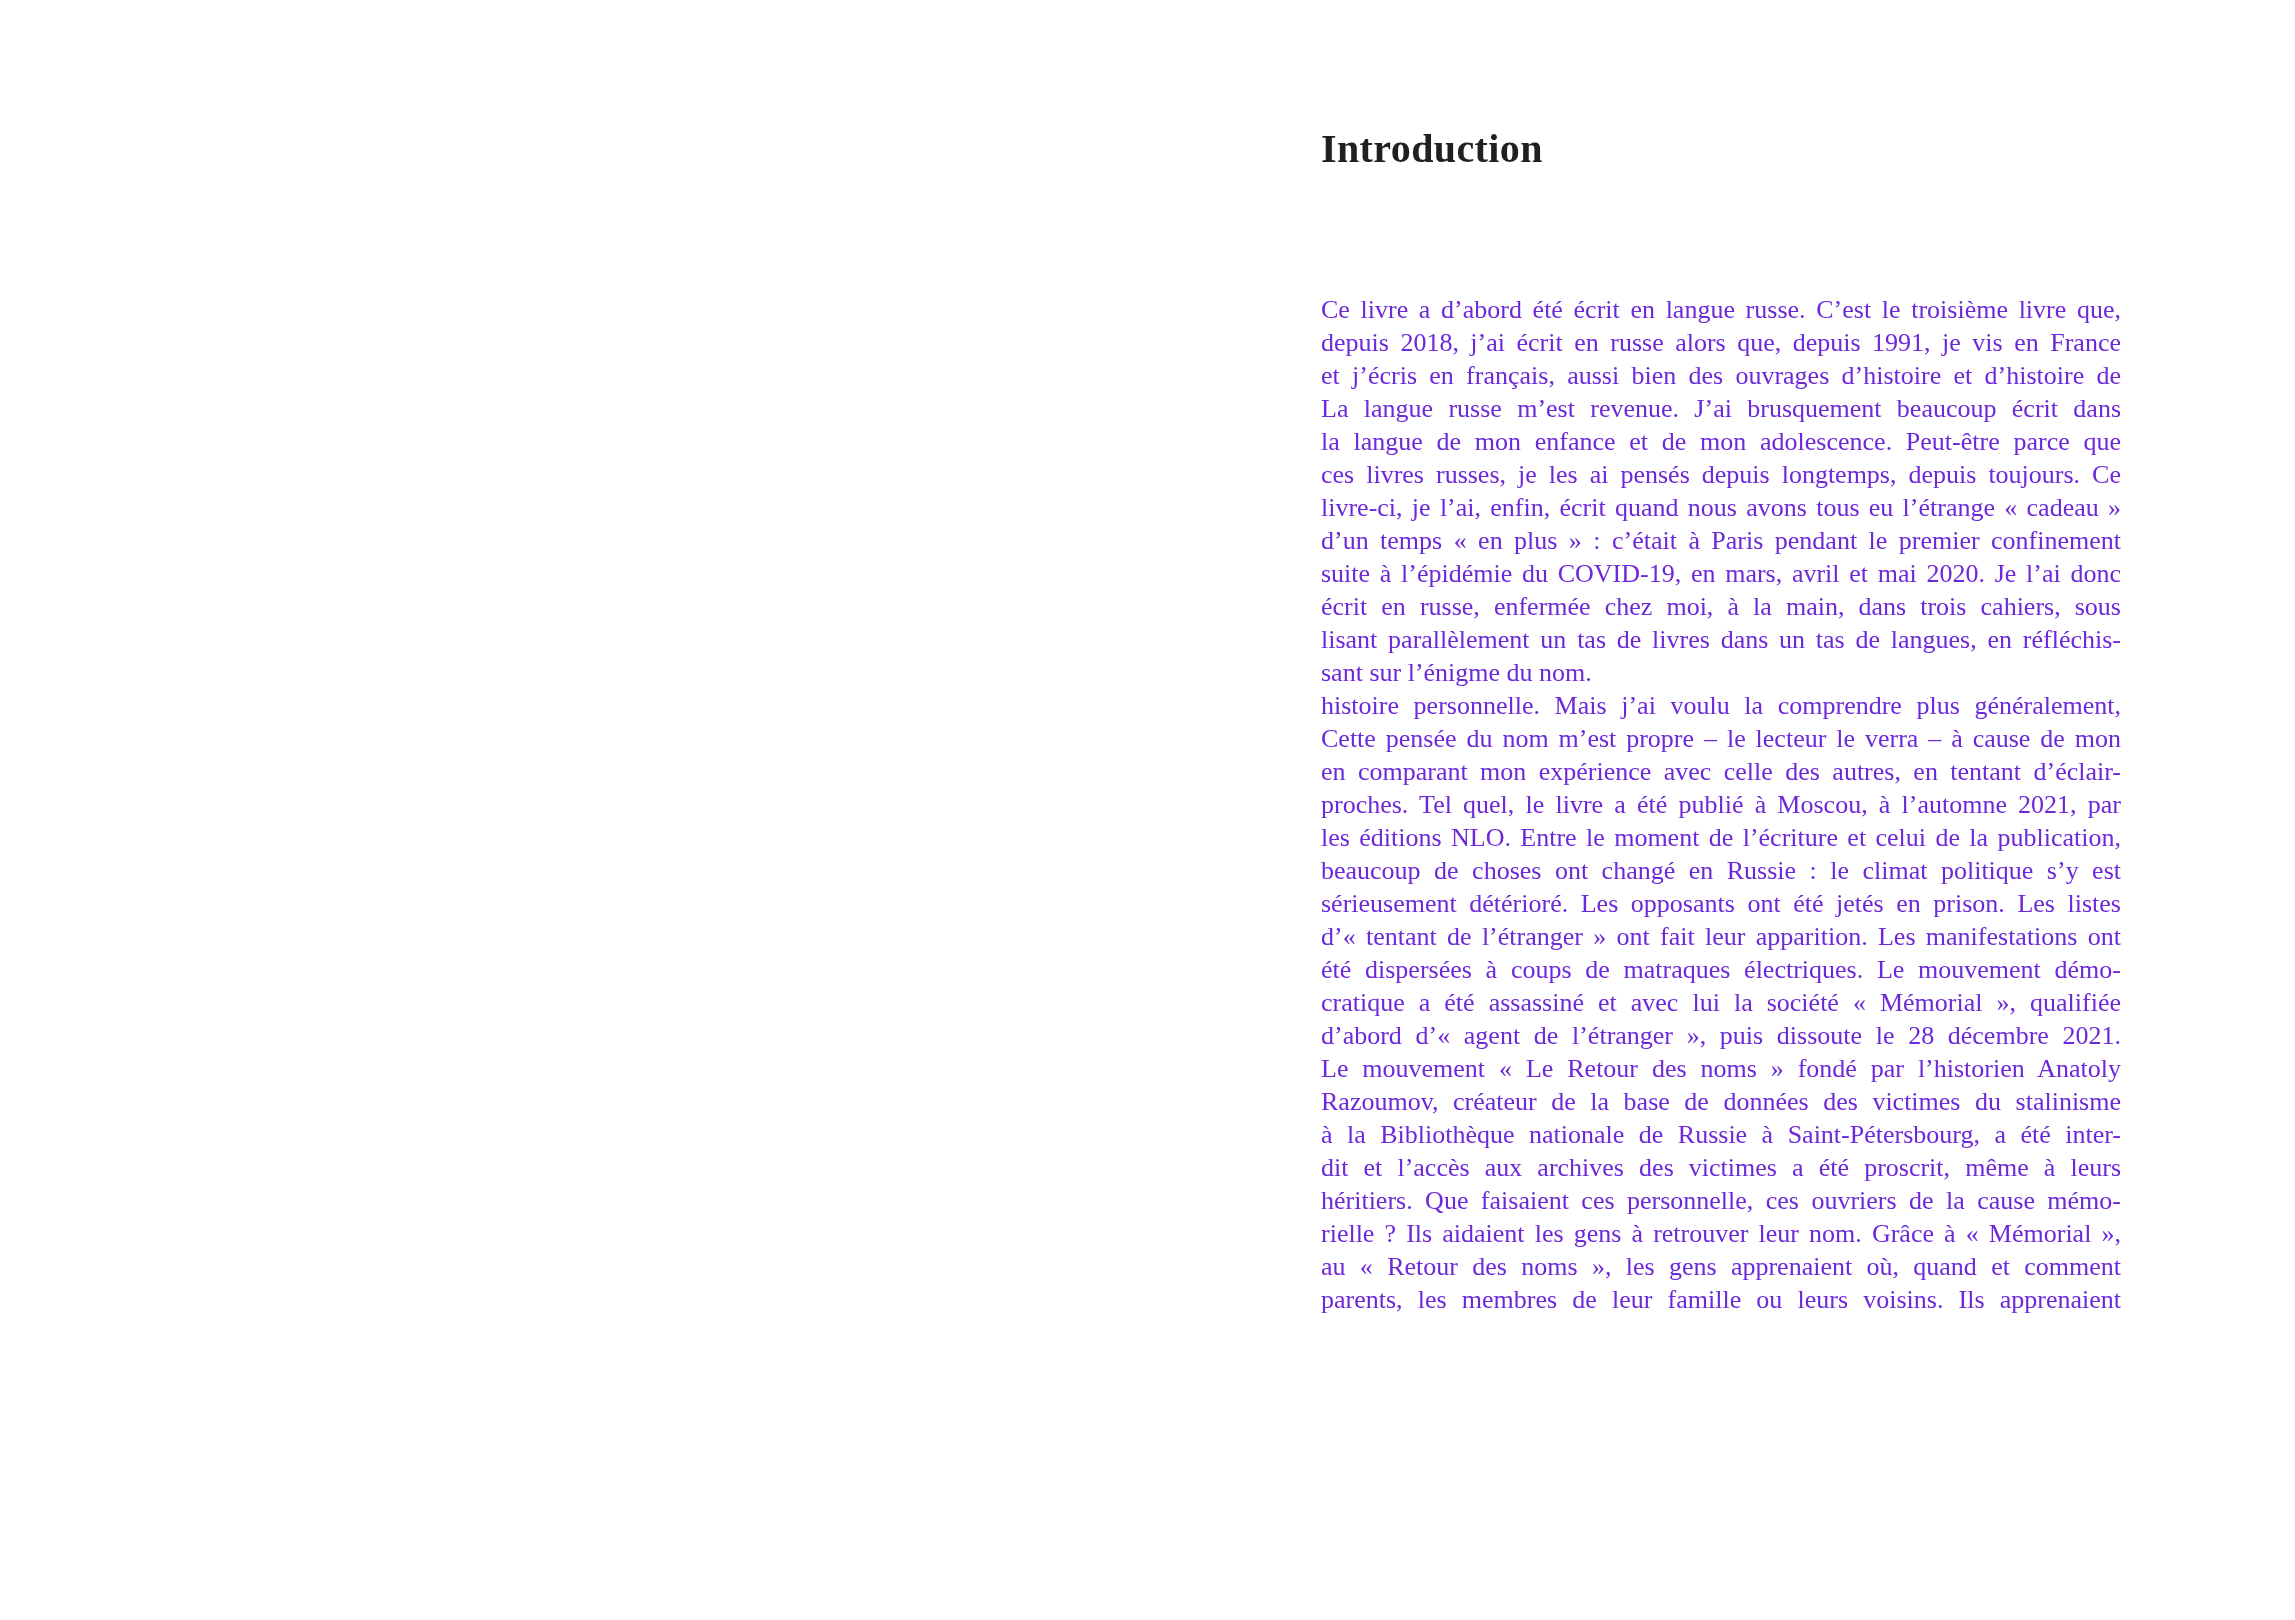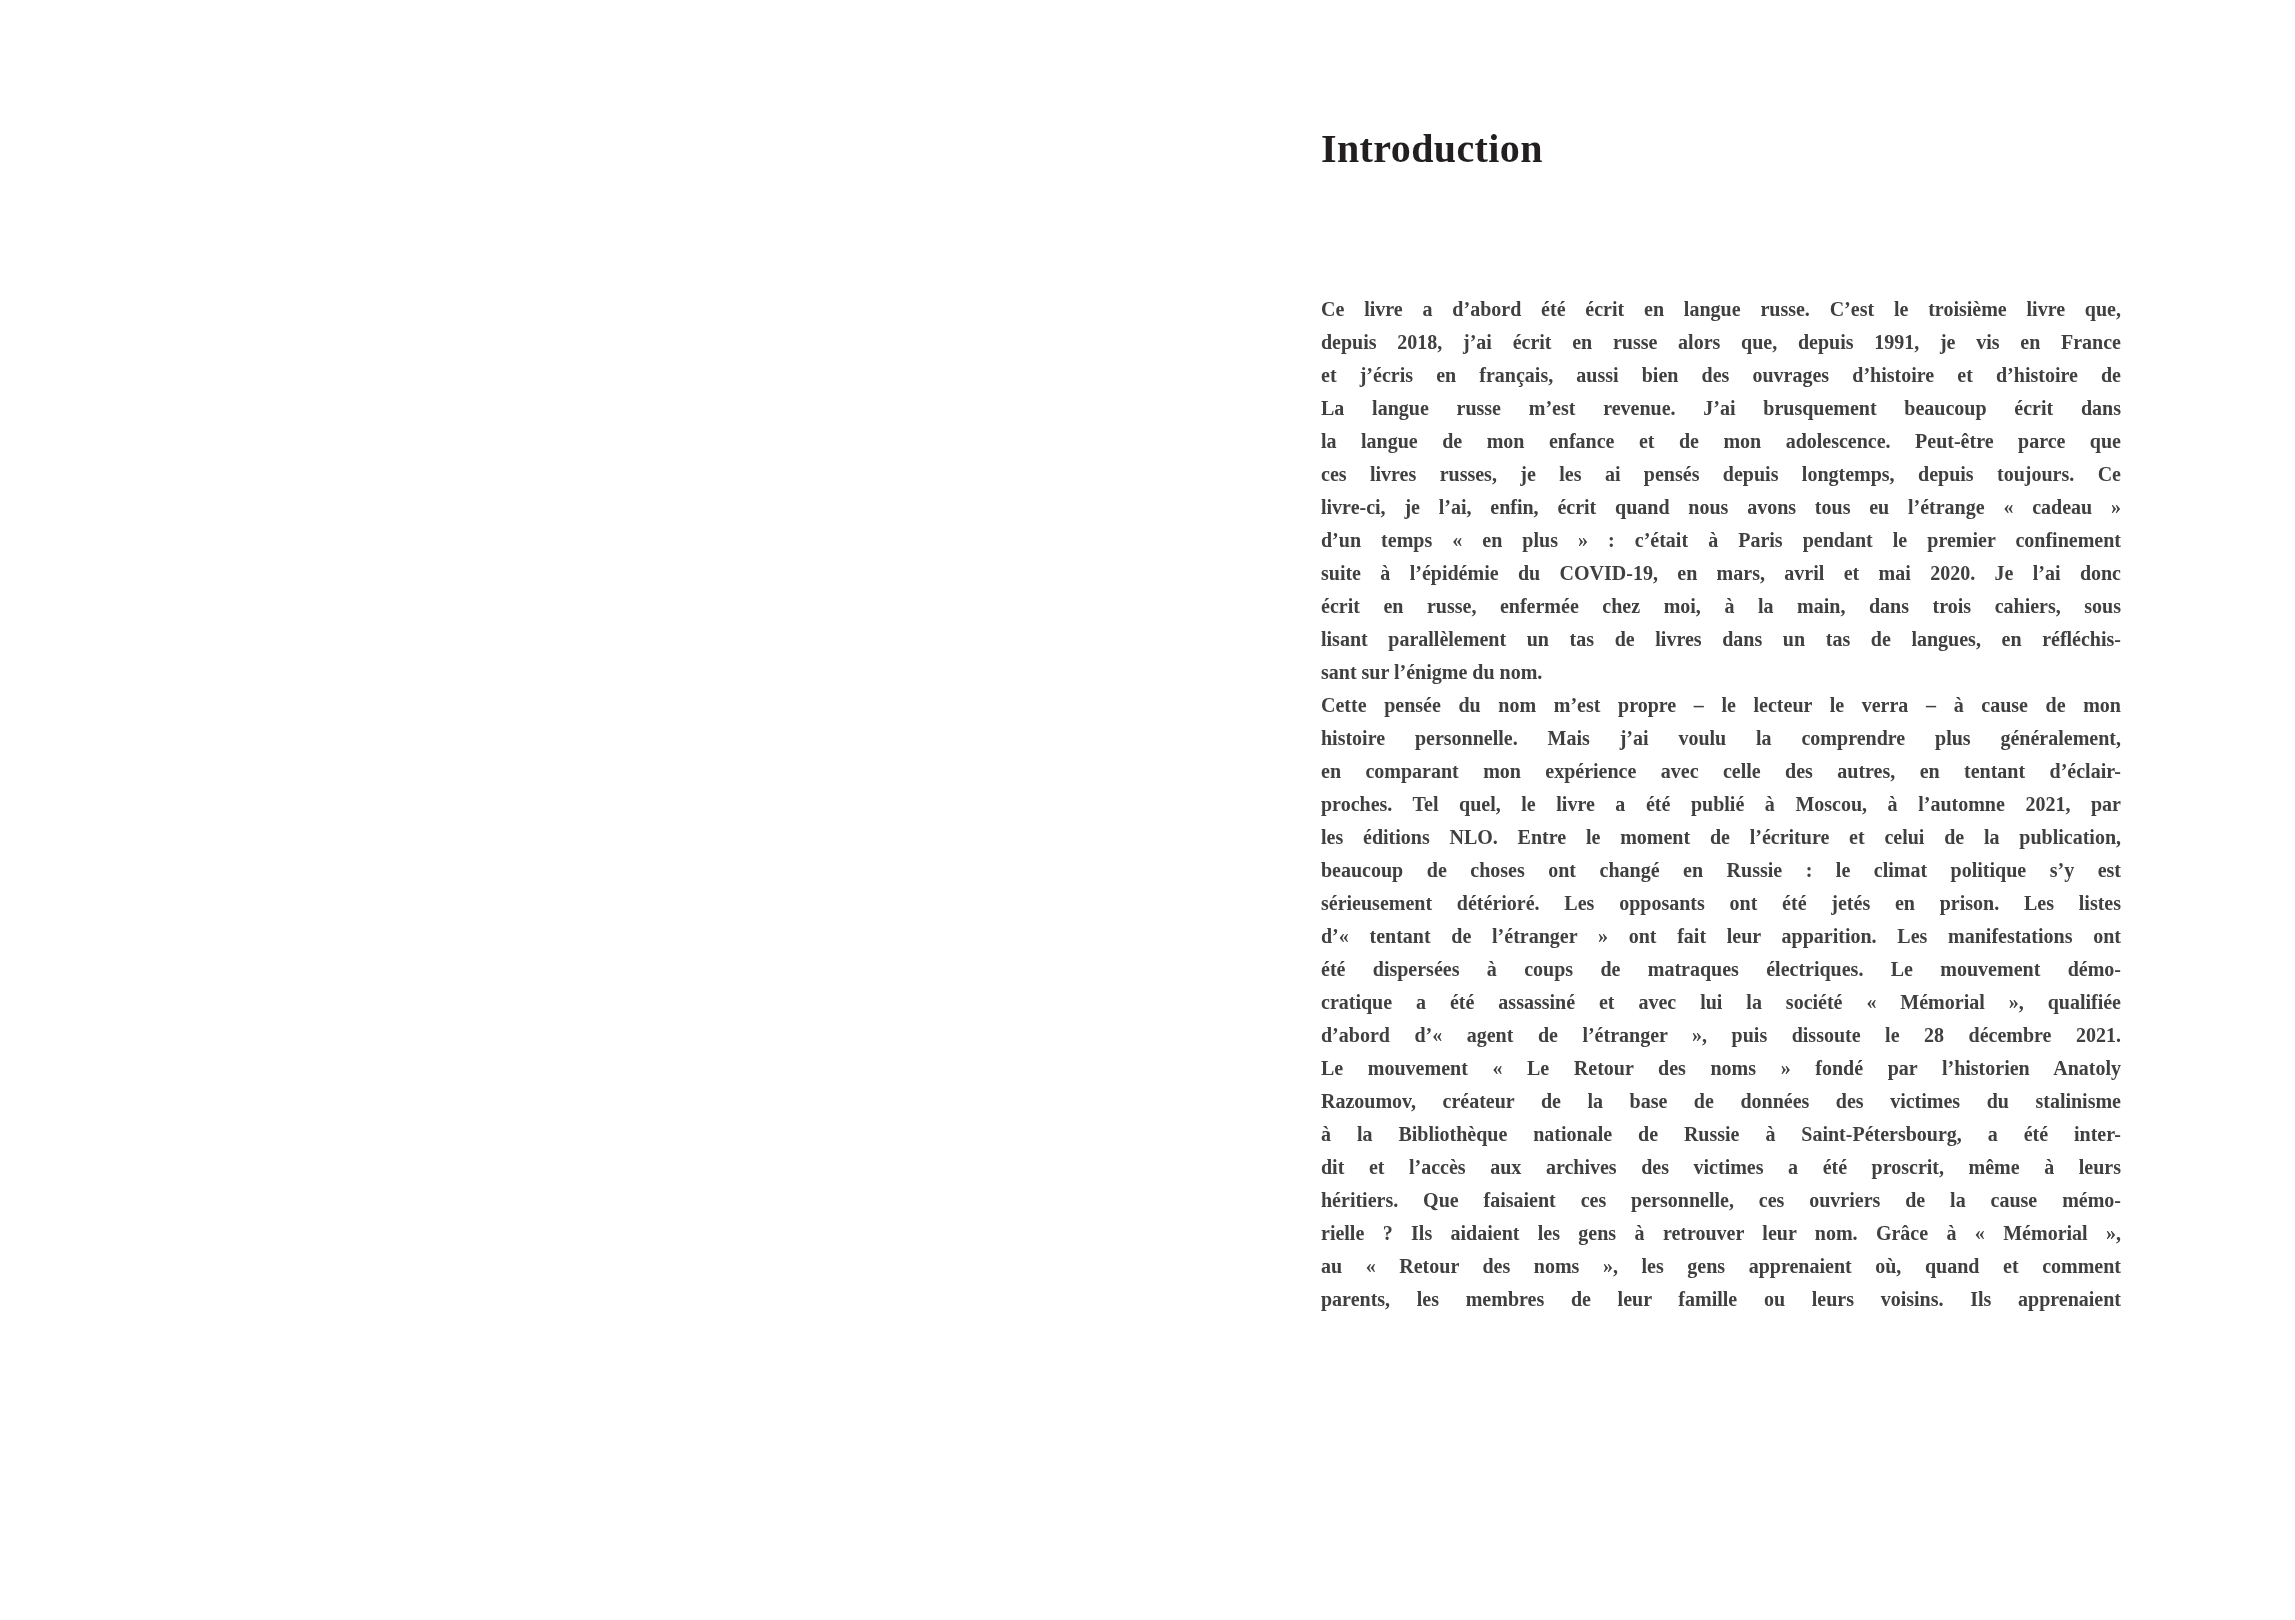--- a/index.html
+++ b/index.html
@@ -24,24 +24,23 @@
     line-height: 1;
     font-weight: 700;
     color: #231f20;
     letter-spacing: 0.4px;
   }
   .body-text {
     position: absolute;
     left: 1321px;
     top: 293px;
     width: 800px;
-    font-size: 20px;
+    font-size: 26px;
     line-height: 33px;
-    color: #404040;
-    font-weight: bold;
+    color: #6d28d9;
   }
   .tline {
     text-align: justify;
     text-align-last: justify;
   }
   .tline.tline-end {
     text-align-last: left;
   }
   .folio {
     position: absolute;
@@ -65,22 +64,22 @@
       <div class="tline">et j’écris en français, aussi bien des ouvrages d’histoire et d’histoire de</div>
       <div class="tline">La langue russe m’est revenue. J’ai brusquement beaucoup écrit dans</div>
       <div class="tline">la langue de mon enfance et de mon adolescence. Peut-être parce que</div>
       <div class="tline">ces livres russes, je les ai pensés depuis longtemps, depuis toujours. Ce</div>
       <div class="tline">livre-ci, je l’ai, enfin, écrit quand nous avons tous eu l’étrange « cadeau »</div>
       <div class="tline">d’un temps « en plus » : c’était à Paris pendant le premier confinement</div>
       <div class="tline">suite à l’épidémie du COVID-19, en mars, avril et mai 2020. Je l’ai donc</div>
       <div class="tline">écrit en russe, enfermée chez moi, à la main, dans trois cahiers, sous</div>
       <div class="tline">lisant parallèlement un tas de livres dans un tas de langues, en réfléchis-</div>
       <div class="tline tline-end">sant sur l’énigme du nom.</div>
+      <div class="tline">histoire personnelle. Mais j’ai voulu la comprendre plus généralement,</div>
       <div class="tline">Cette pensée du nom m’est propre – le lecteur le verra – à cause de mon</div>
-      <div class="tline">histoire personnelle. Mais j’ai voulu la comprendre plus généralement,</div>
       <div class="tline">en comparant mon expérience avec celle des autres, en tentant d’éclair-</div>
       <div class="tline">proches. Tel quel, le livre a été publié à Moscou, à l’automne 2021, par</div>
       <div class="tline">les éditions NLO. Entre le moment de l’écriture et celui de la publication,</div>
       <div class="tline">beaucoup de choses ont changé en Russie : le climat politique s’y est</div>
       <div class="tline">sérieusement détérioré. Les opposants ont été jetés en prison. Les listes</div>
       <div class="tline">d’« tentant de l’étranger » ont fait leur apparition. Les manifestations ont</div>
       <div class="tline">été dispersées à coups de matraques électriques. Le mouvement démo-</div>
       <div class="tline">cratique a été assassiné et avec lui la société « Mémorial », qualifiée</div>
       <div class="tline">d’abord d’« agent de l’étranger », puis dissoute le 28 décembre 2021.</div>
       <div class="tline">Le mouvement « Le Retour des noms » fondé par l’historien Anatoly</div>

